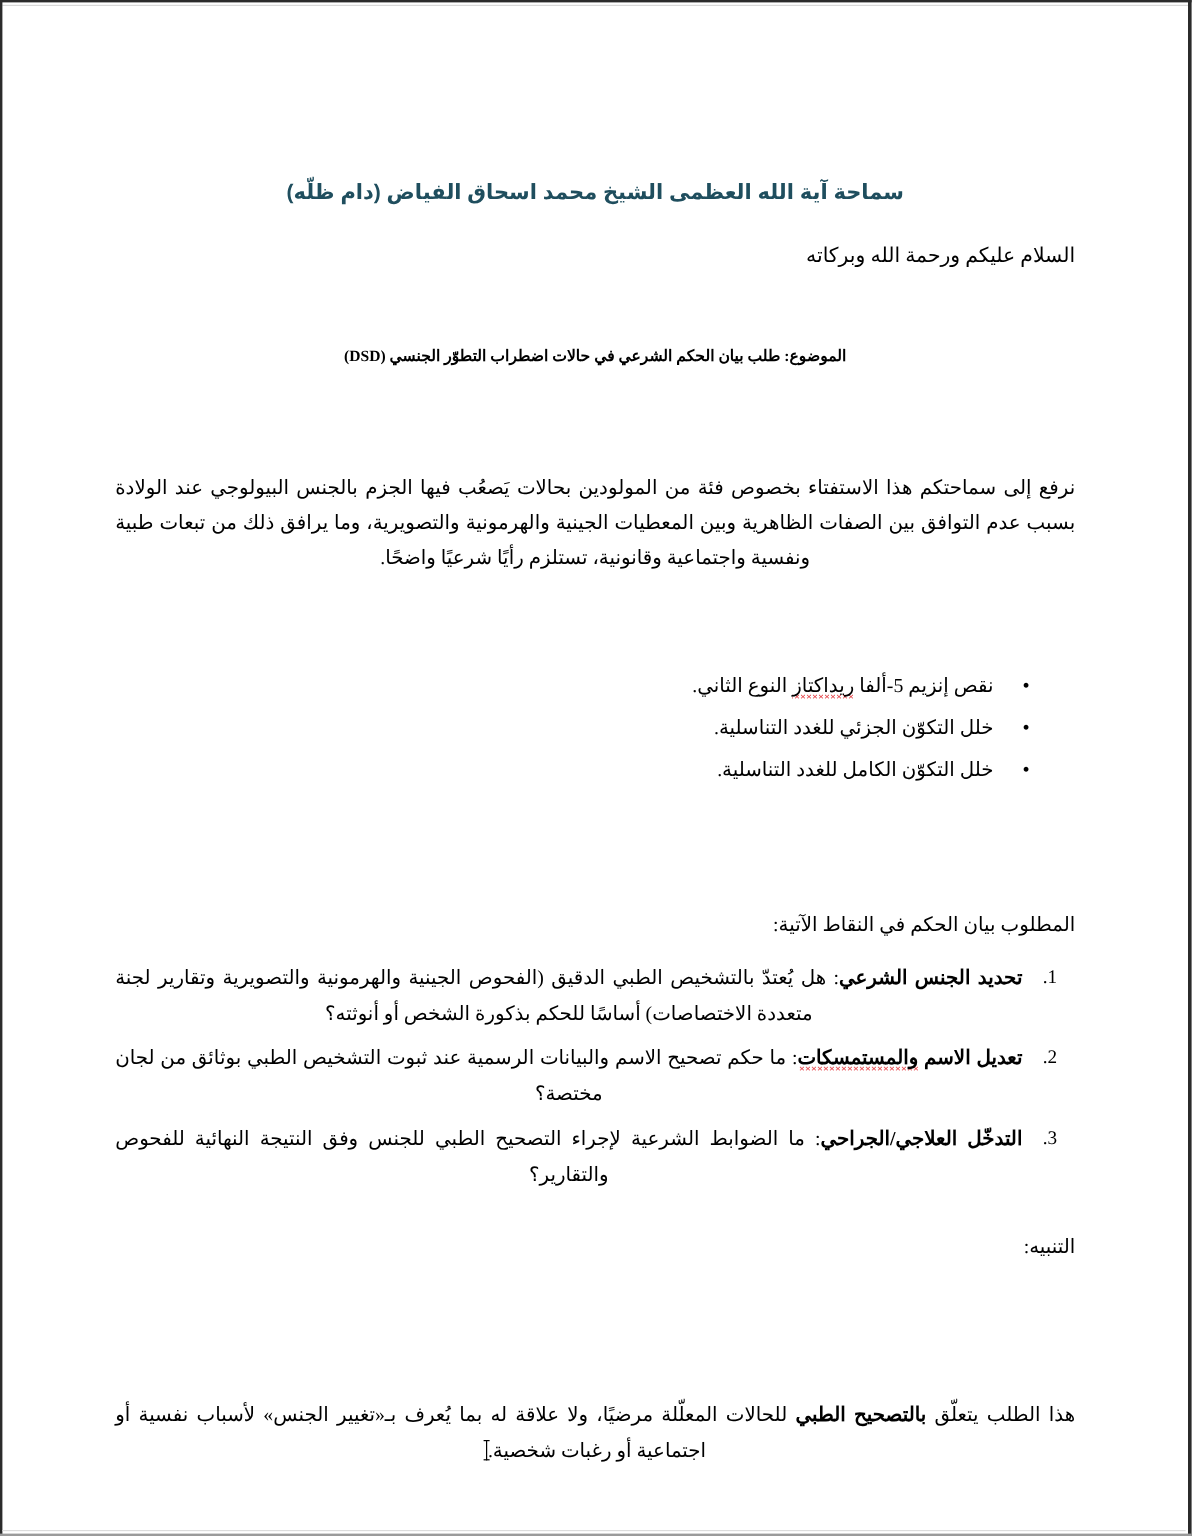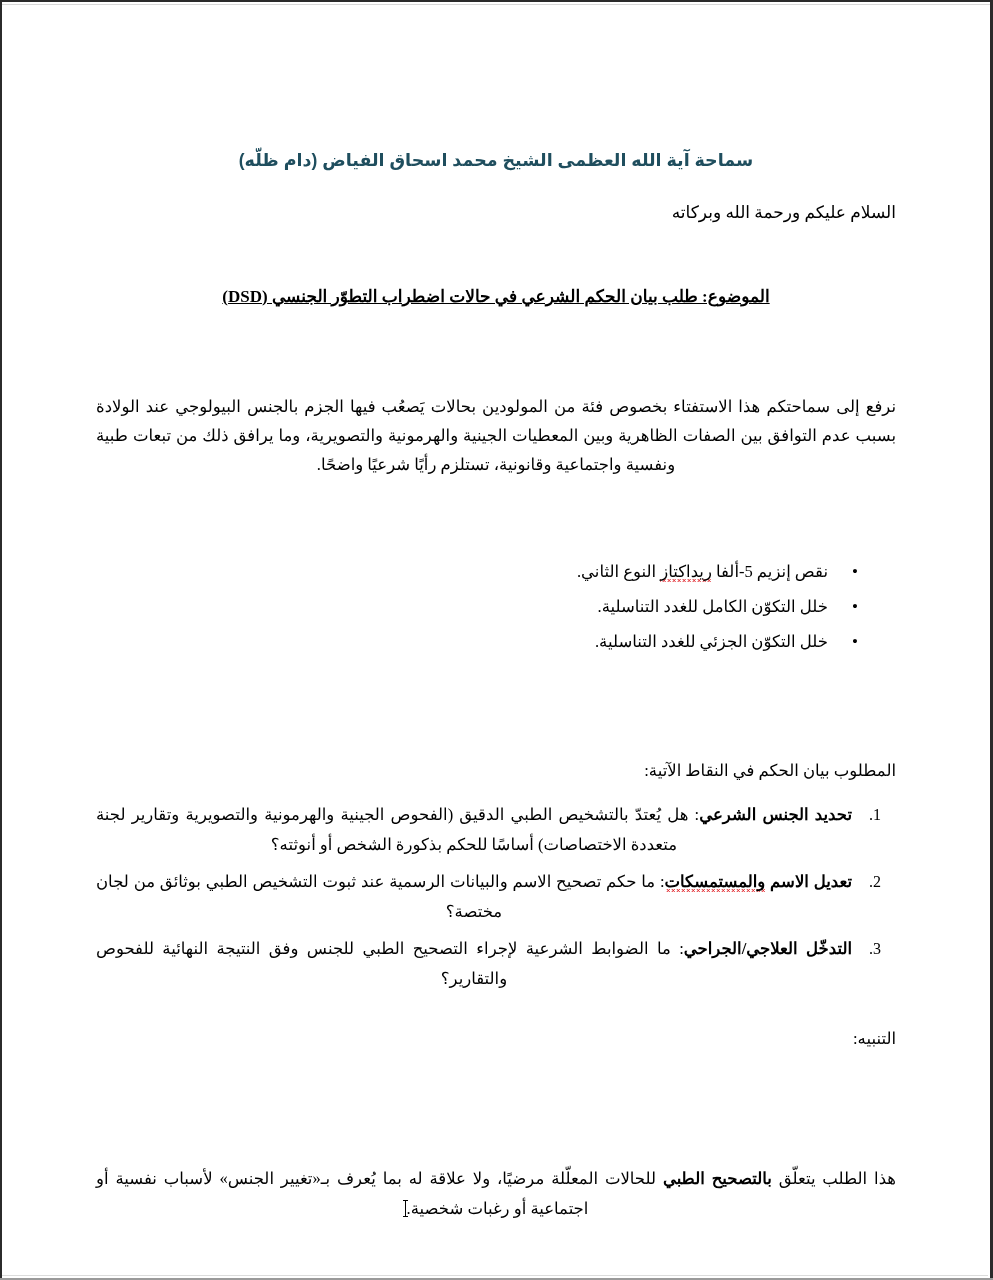--- a/index.html
+++ b/index.html
@@ -79,23 +79,22 @@
     line-height: 26px;
   }
 
   .subject-line {
     position: absolute;
     top: 285px;
     right: 0;
     width: 800px;
     text-align: center;
     font-weight: bold;
-    font-size: 17px;
+    font-size: 13px;
     line-height: 24px;
-    text-decoration: underline;
   }
   .subject-line .latin {
     font-family: "Liberation Serif", serif;
     font-weight: bold;
   }
 
   .para-intro {
     position: absolute;
     top: 375px;
     right: 0;
@@ -263,24 +262,24 @@
     </div>
 
     <p class="para-intro">نرفع إلى سماحتكم هذا الاستفتاء بخصوص فئة من المولودين بحالات يَصعُب فيها الجزم بالجنس البيولوجي عند الولادة بسبب عدم التوافق بين الصفات الظاهرية وبين المعطيات الجينية والهرمونية والتصويرية، وما يرافق ذلك من تبعات طبية ونفسية واجتماعية وقانونية، تستلزم رأيًا شرعيًا واضحًا.</p>
 
 
     <ul class="bullets">
       <li>
         <span>نقص إنزيم 5-ألفا </span><span class="misspelled">ريداكتاز</span><span> النوع الثاني.</span>
       </li>
       <li>
+        <span>خلل التكوّن الجزئي للغدد التناسلية.</span>
+      </li>
+      <li>
         <span>خلل التكوّن الكامل للغدد التناسلية.</span>
-      </li>
-      <li>
-        <span>خلل التكوّن الجزئي للغدد التناسلية.</span>
       </li>
     </ul>
 
     <div class="heading-required">المطلوب بيان الحكم في النقاط الآتية:</div>
 
     <ol class="numbered">
       <li>
         <span class="marker">.1</span><b>تحديد الجنس الشرعي</b><span>: هل يُعتدّ بالتشخيص الطبي الدقيق (الفحوص الجينية والهرمونية والتصويرية وتقارير لجنة متعددة الاختصاصات) أساسًا للحكم بذكورة الشخص أو أنوثته؟</span>
       </li>
       <li>

